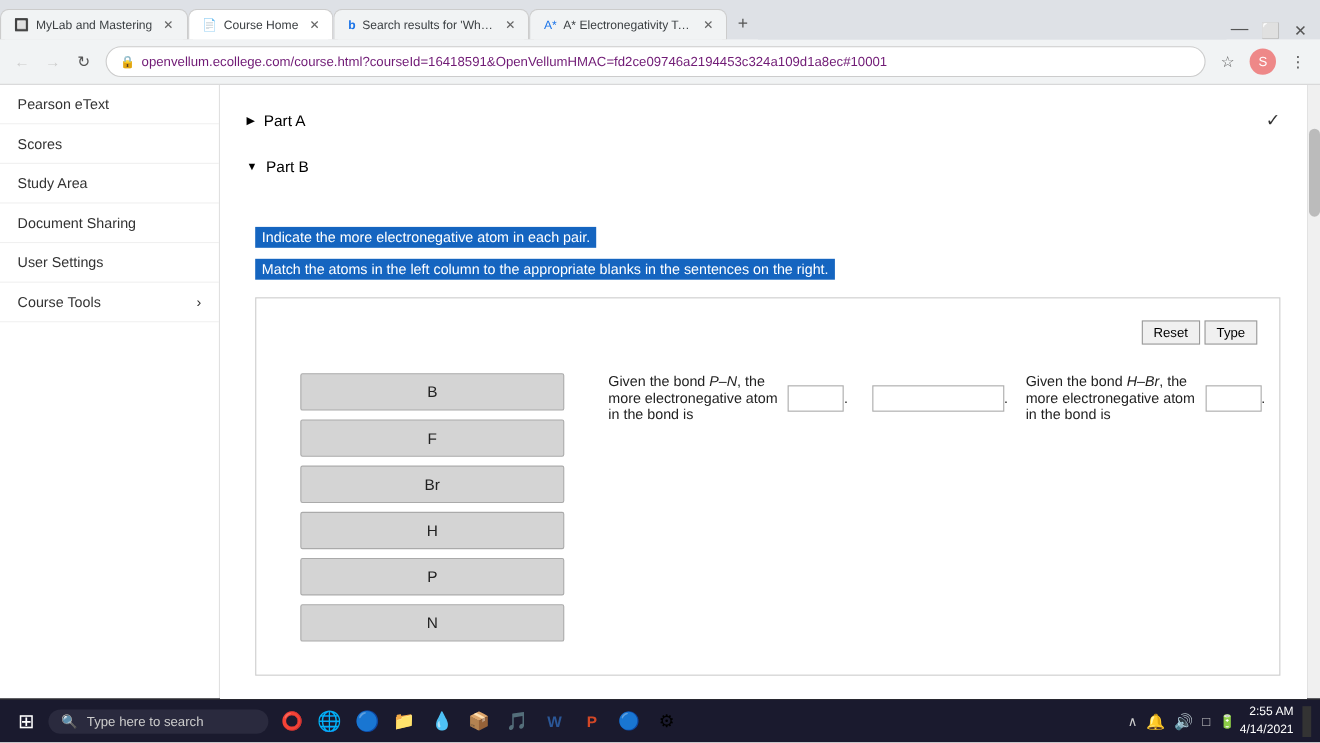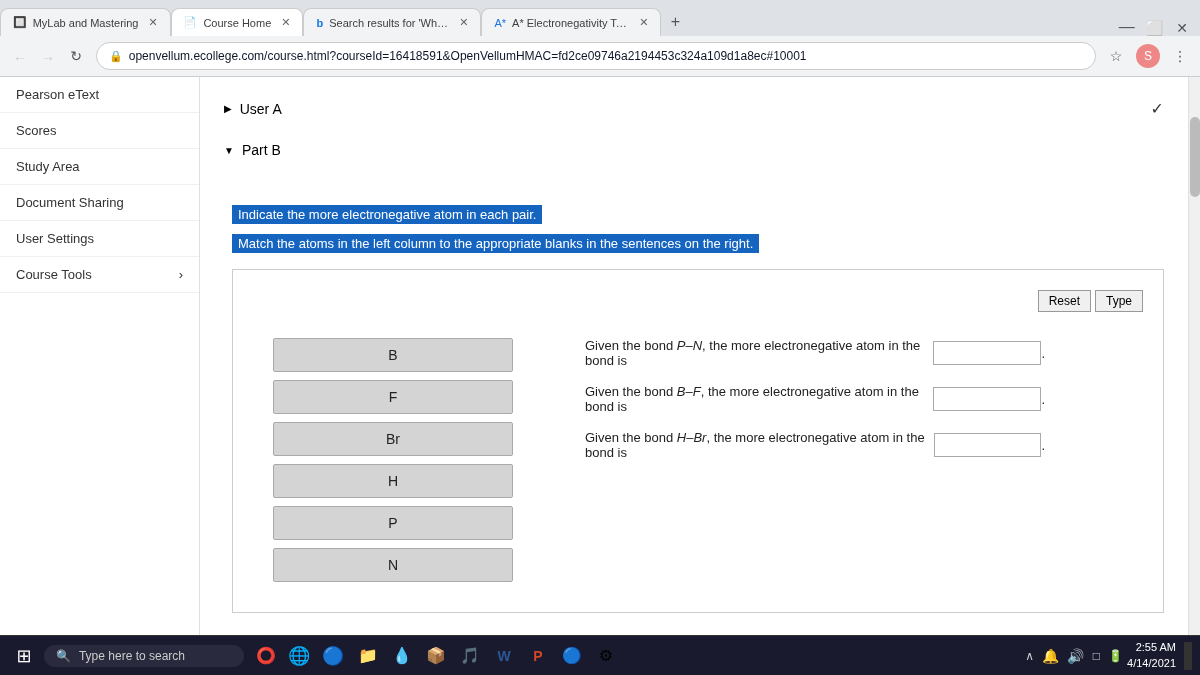--- a/index.html
+++ b/index.html
@@ -45,21 +45,21 @@
     .exercise-box { border: 1px solid #ccc; padding: 20px; margin: 16px 0; background: #fff; }
 
     .reset-help-row { display: flex; justify-content: flex-end; margin-bottom: 16px; gap: 4px; }
     .btn-reset, .btn-help { padding: 3px 10px; border: 1px solid #999; background: #f0f0f0; cursor: pointer; font-size: 12px; }
 
     .drag-drop-area { display: flex; gap: 40px; align-items: flex-start; padding: 10px 20px; }
 
     .left-atoms { display: flex; flex-direction: column; gap: 8px; width: 240px; }
     .atom-btn { padding: 8px; background: #d4d4d4; border: 1px solid #aaa; text-align: center; font-size: 14px; cursor: grab; color: #222; border-radius: 2px; }
 
-    .right-sentences { display: flex; flex-direction: column; gap: 16px; width: 460px; margin-left: 32px; }
+    .right-sentences { display: flex; gap: 16px; width: 460px; }
     .sentence-row { display: flex; align-items: center; font-size: 13px; color: #222; }
     .answer-box { border: 1px solid #aaa; width: 120px; height: 24px; display: inline-block; margin-left: 6px; }
 
     .submit-row { display: flex; align-items: center; gap: 16px; padding: 8px 0; }
     .btn-submit { background: #1a73e8; color: #fff; border: none; padding: 8px 18px; cursor: pointer; font-size: 13px; border-radius: 2px; }
     .link-request { color: #1a73e8; cursor: pointer; font-size: 13px; text-decoration: none; }
 
     
     .content-area::-webkit-scrollbar { width: 8px; }
     .content-area::-webkit-scrollbar-track { background: #f1f1f1; }
@@ -116,21 +116,21 @@
   </div>
 
   <div class="address-bar">
     <div class="nav-buttons">
       <div class="nav-btn disabled">←</div>
       <div class="nav-btn disabled">→</div>
       <div class="nav-btn">↻</div>
     </div>
     <div class="url-bar">
       <span class="url-lock">🔒</span>
-      <span style="font-size:12px;color:#0f172a;">openvellum.ecollege.com/course.html?courseId=16418591&amp;OpenVellumHMAC=fd2ce09746a2194453c324a109d1a8ec#10001</span>
+      <span style="font-size:12px;color:#701a75;">openvellum.ecollege.com/course.html?courseId=16418591&amp;OpenVellumHMAC=fd2ce09746a2194453c324a109d1a8ec#10001</span>
     </div>
     <div class="browser-actions">
       <div class="browser-action-btn">☆</div>
       <div class="browser-action-btn" style="background:#e88;border-radius:50%;width:24px;height:24px;color:#fff;font-size:12px;display:flex;align-items:center;justify-content:center;">S</div>
       <div class="browser-action-btn">⋮</div>
     </div>
   </div>
 </div>
 
 <div class="main-layout">
@@ -155,21 +155,21 @@
       <span>Course Tools</span>
       <span>›</span>
     </div>
   </div>
 
   <div class="content-area">
 
     <div class="part-section">
       <div class="part-header">
         <span style="font-size:10px;">▶</span>
-        <span style="font-size:14px;font-weight:500;">User A</span>
+        <span style="font-size:14px;font-weight:500;">Part A</span>
         <span style="margin-left:auto;font-size:16px;color:#333;">✓</span>
       </div>
     </div>
 
     <div class="part-section">
       <div class="part-header">
         <span style="font-size:10px;">▼</span>
         <span style="font-size:14px;font-weight:500;">Part B</span>
       </div>
 
@@ -201,23 +201,20 @@
 
             <div class="right-sentences">
               <div class="sentence-row">
                 <span>
                   Given the bond <span style="font-style:italic;">P</span>–<span style="font-style:italic;">N</span>, the more electronegative atom in the bond is
                 </span>
                 <span class="answer-box"></span>
                 <span>.</span>
               </div>
               <div class="sentence-row">
-                <span>
-                  Given the bond <span style="font-style:italic;">B</span>–<span style="font-style:italic;">F</span>, the more electronegative atom in the bond is
-                </span>
                 <span class="answer-box"></span>
                 <span>.</span>
               </div>
               <div class="sentence-row">
                 <span>
                   Given the bond <span style="font-style:italic;">H</span>–<span style="font-style:italic;">Br</span>, the more electronegative atom in the bond is
                 </span>
                 <span class="answer-box"></span>
                 <span>.</span>
               </div>

